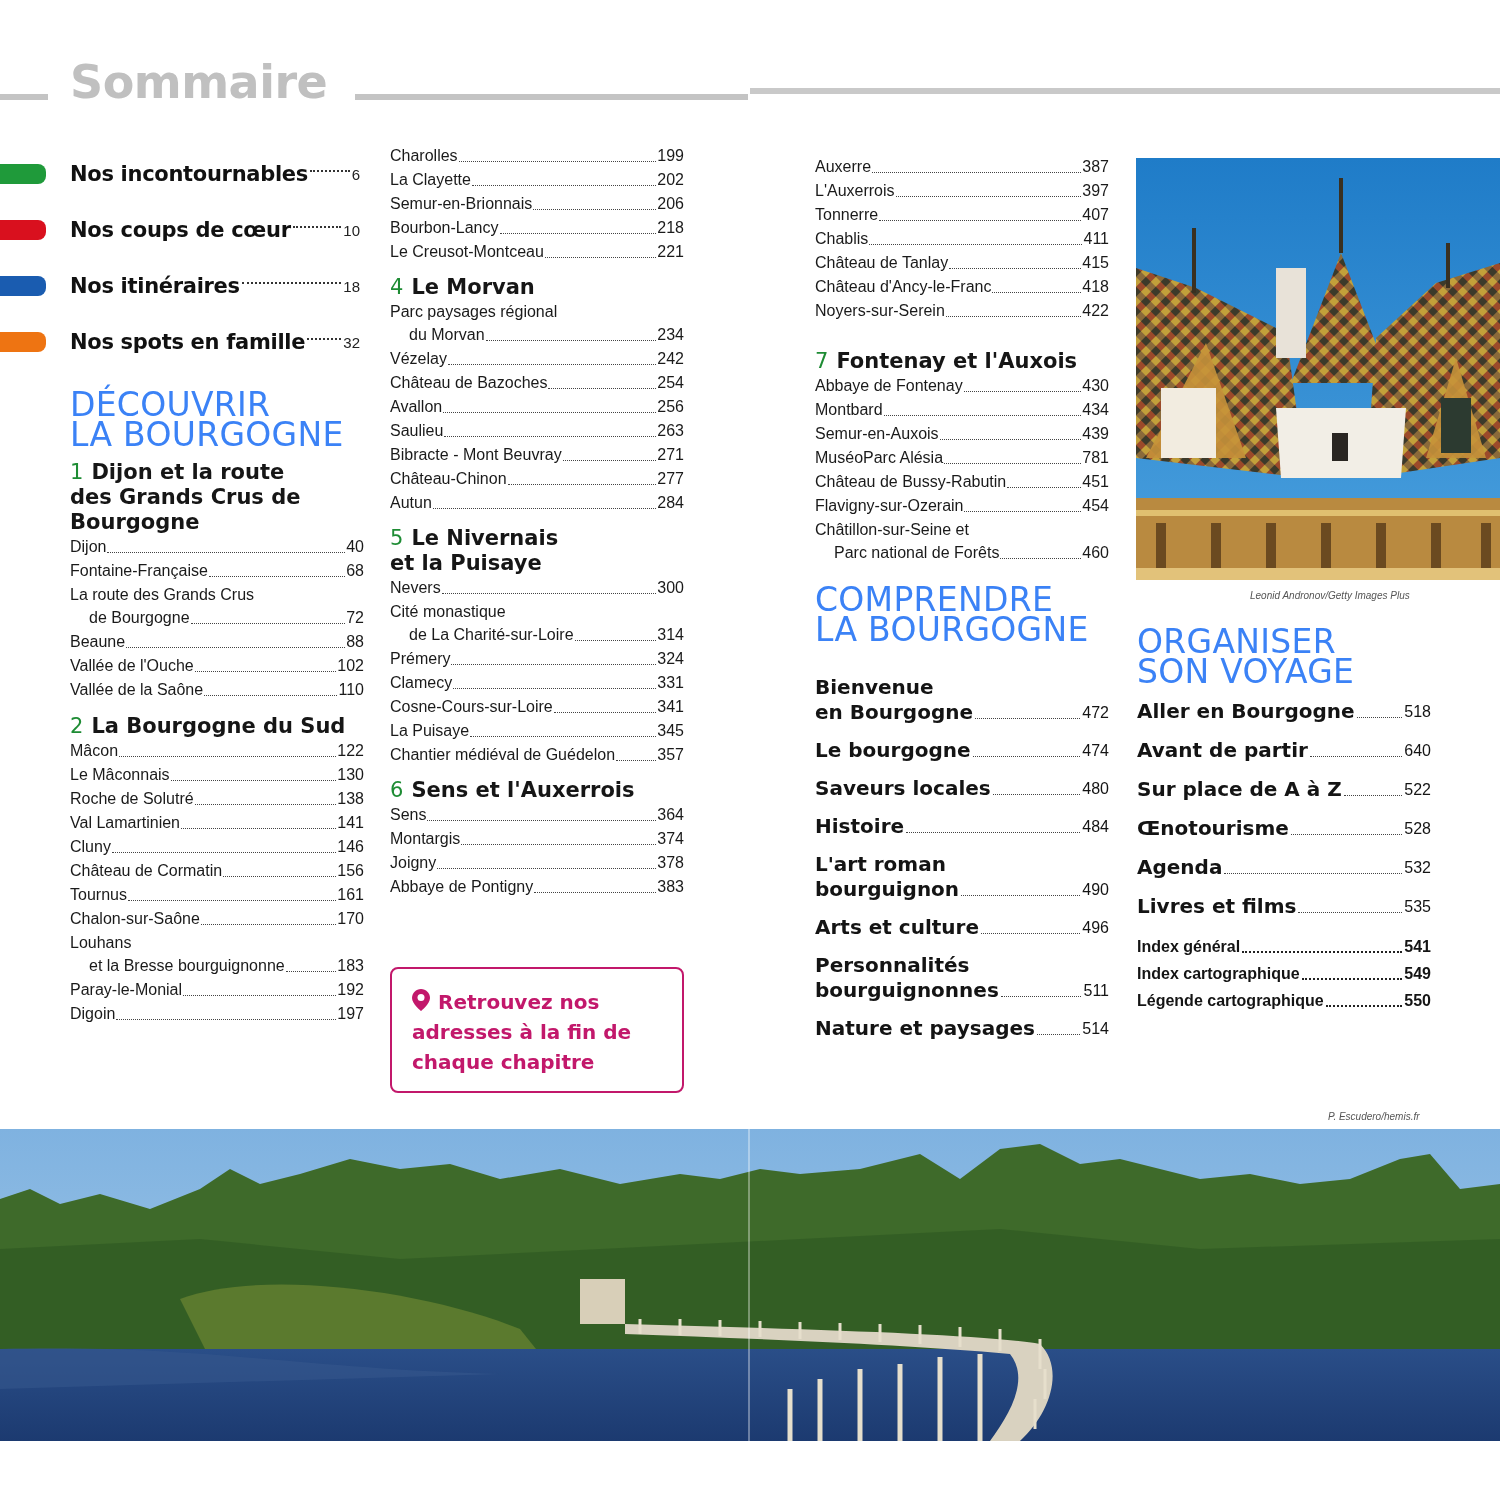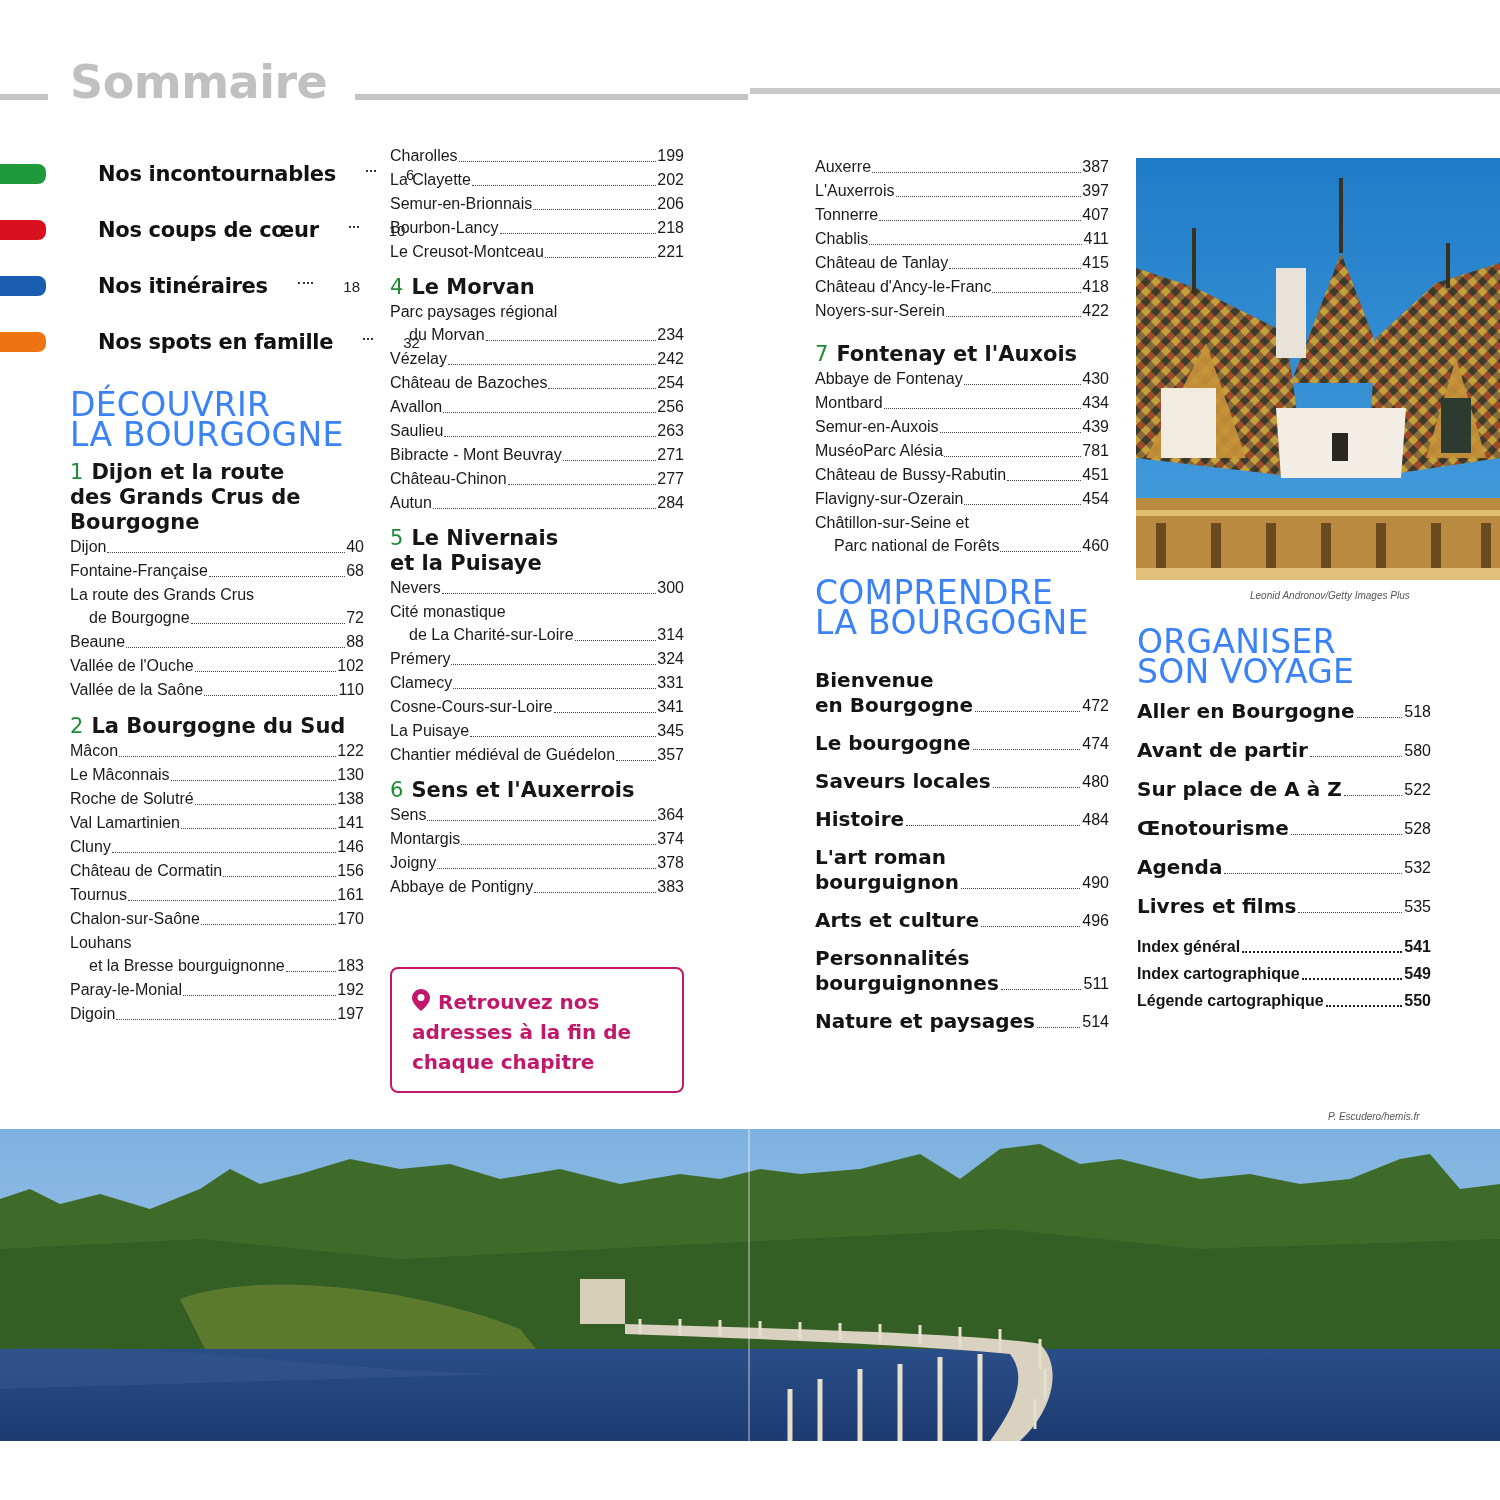--- a/index.html
+++ b/index.html
@@ -8,21 +8,21 @@
 
   .abs { position: absolute; }
 
   
   .title-bar-left { left: 0; top: 94px; width: 48px; height: 6px; background: #c4c4c4; }
   .title { left: 70px; top: 55px; font-family: "DejaVu Sans", sans-serif; font-weight: bold; font-size: 46px; color: #c0c0c0; letter-spacing: -0.5px; }
   .title-bar-right { left: 355px; top: 94px; width: 393px; height: 6px; background: #c4c4c4; }
   .title-bar-right2 { left: 750px; top: 88px; width: 750px; height: 6px; background: #c9c9c9; }
 
   
-  .hl { left: 0; width: 360px; height: 30px; display: flex; align-items: center; gap: 28px; }
+  .hl { left: 0; width: 360px; height: 30px; display: flex; align-items: center; }
   .hl-pill { width: 46px; height: 20px; border-radius: 0 8px 8px 0; margin-right: 24px; flex: none; }
   .hl-label { font-family: "DejaVu Sans", sans-serif; font-weight: bold; font-size: 21px; color: #111; white-space: nowrap; letter-spacing: -0.3px; }
   .hl-dots { flex: 1; border-bottom: 2px dotted #333; margin: 0 2px 6px 2px; min-width: 10px; }
   .hl-page { font-size: 15px; color: #222; }
 
   
   .sec { font-family: "DejaVu Sans", sans-serif; font-weight: normal; color: #3b82f6; font-size: 33px; line-height: 30px; letter-spacing: 0.3px; }
 
   
   .chap { font-family: "DejaVu Sans", sans-serif; font-weight: bold; font-size: 21px; line-height: 25px; color: #161616; }
@@ -372,21 +372,21 @@
       <span class="lbl">Château d'Ancy-le-Franc</span>
       <span class="dots"></span>
       <span class="pg">418</span>
     </div>
   <div class="entry">
       <span class="lbl">Noyers-sur-Serein</span>
       <span class="dots"></span>
       <span class="pg">422</span>
     </div>
 
-  <div class="chap" style="margin-top:19px;">
+  <div class="chap" style="margin-top:26px;">
     <div><span class="num">7</span><span>Fontenay et l'Auxois</span></div>
   </div>
   <div class="entry">
       <span class="lbl">Abbaye de Fontenay</span>
       <span class="dots"></span>
       <span class="pg">430</span>
     </div>
   <div class="entry">
       <span class="lbl">Montbard</span>
       <span class="dots"></span>
@@ -522,21 +522,21 @@
   </div>
   <div style="margin-top:12px;">
     <div class="big">
         <span class="lbl">Aller en Bourgogne</span>
         <span class="dots"></span>
         <span class="pg">518</span>
       </div>
     <div class="big" style="margin-top:14px;">
         <span class="lbl">Avant de partir</span>
         <span class="dots"></span>
-        <span class="pg">580</span>
+        <span class="pg">640</span>
       </div>
     <div class="big" style="margin-top:14px;">
         <span class="lbl">Sur place de A à Z</span>
         <span class="dots"></span>
         <span class="pg">522</span>
       </div>
     <div class="big" style="margin-top:14px;">
         <span class="lbl">Œnotourisme</span>
         <span class="dots"></span>
         <span class="pg">528</span>

